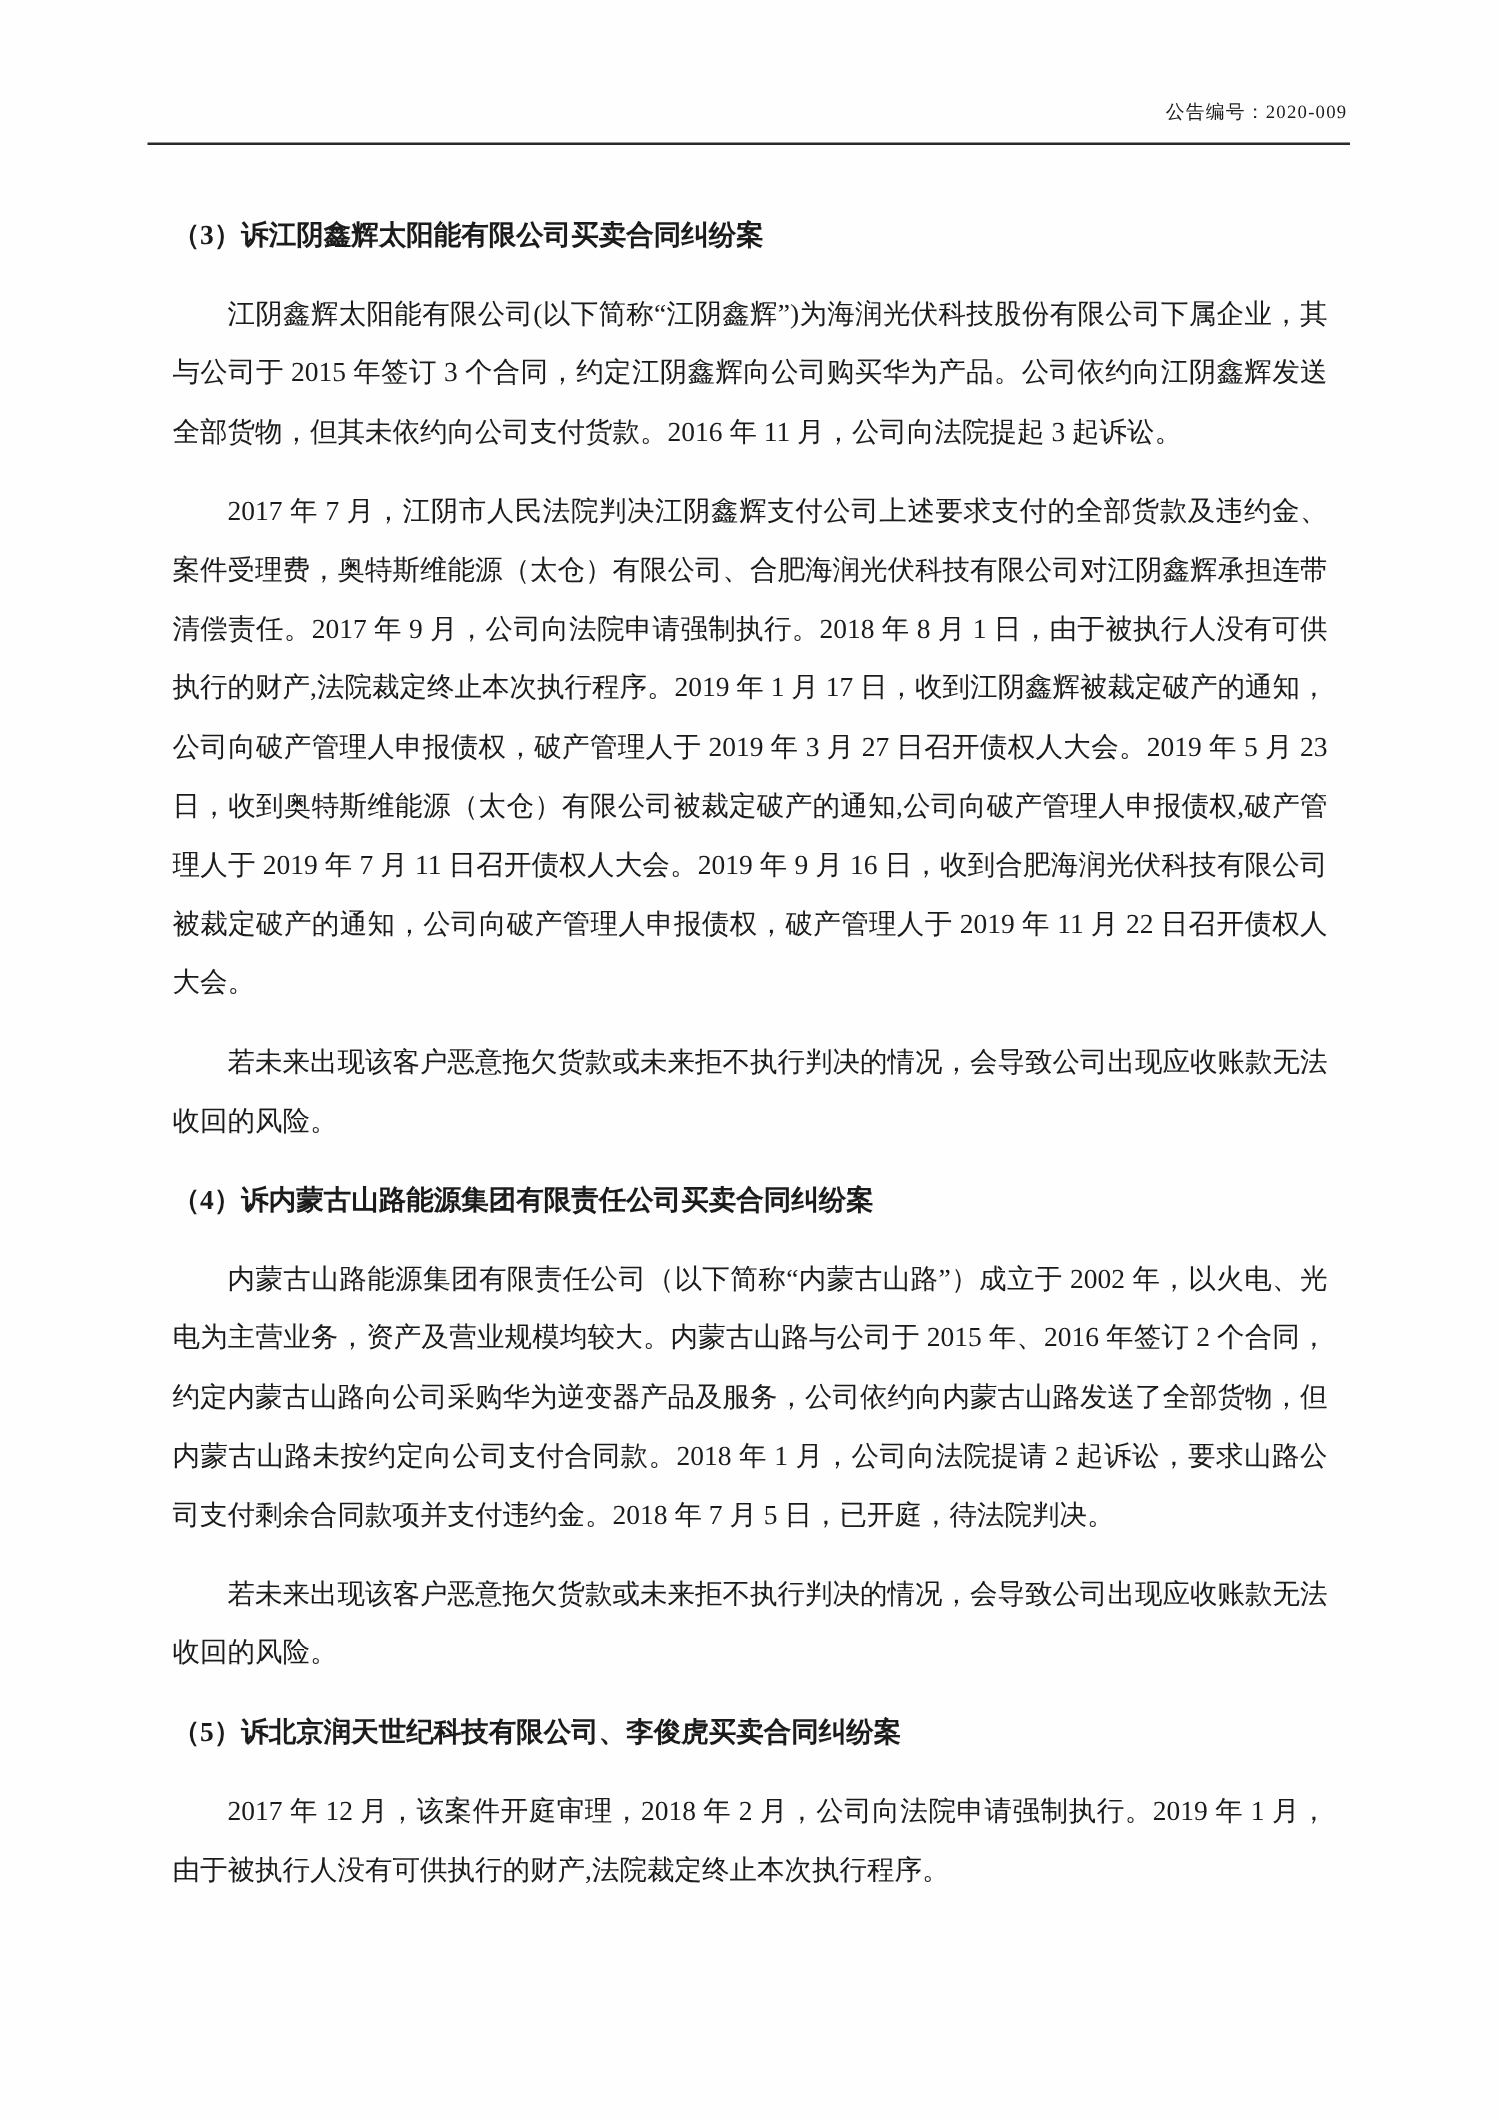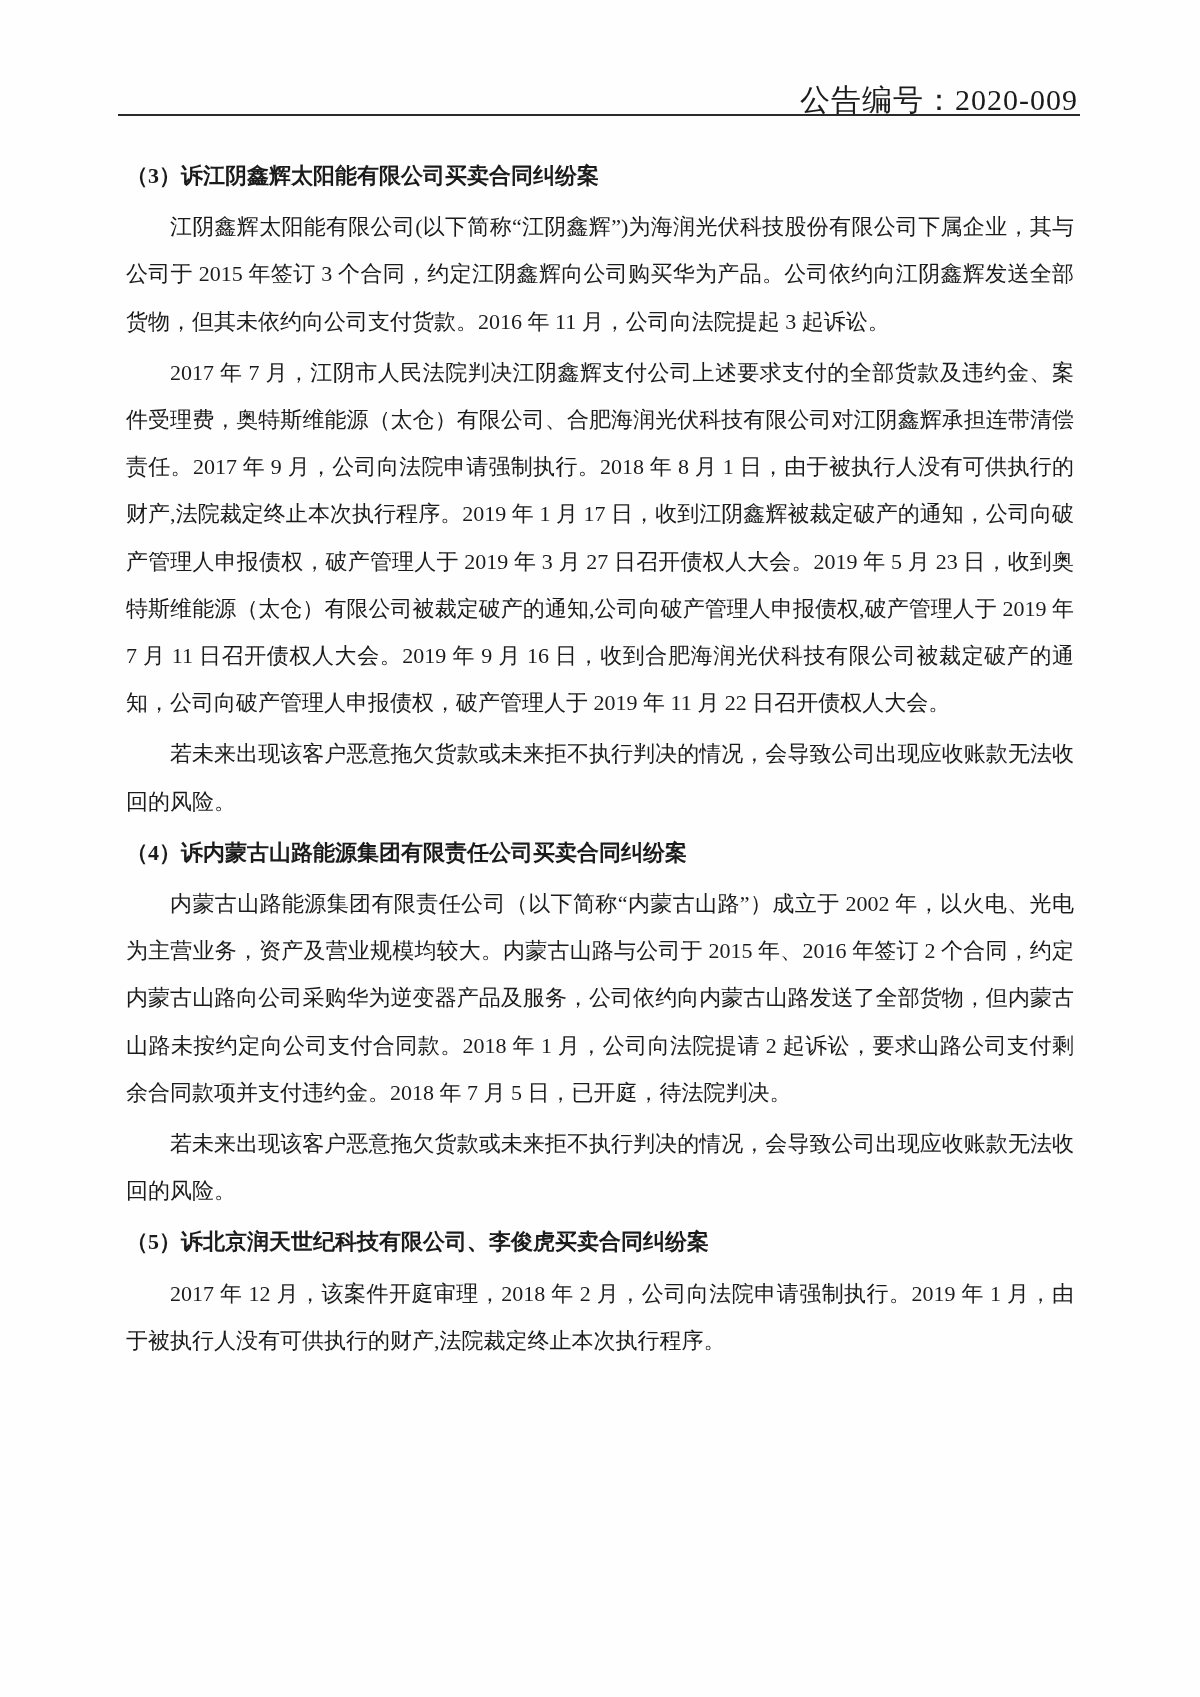--- a/index.html
+++ b/index.html
@@ -13,21 +13,21 @@
     height: 1697px;
     background: #fefefe;
     overflow: hidden;
     font-family: "Liberation Serif", "DejaVu Serif", serif;
     color: #1b1b1b;
   }
   .header-note {
     position: absolute;
     top: 80px;
     right: 122px;
-    font-size: 30px;
+    font-size: 15px;
     letter-spacing: 1px;
     white-space: nowrap;
   }
   .header-rule {
     position: absolute;
     left: 118px;
     top: 114px;
     width: 962px;
     height: 2px;
     background: #2a2a2a;
@@ -36,28 +36,28 @@
     position: absolute;
     left: 122px;
     top: 148px;
     width: 956px;
     font-size: 22px;
     line-height: 47.2px;
     text-align: justify;
     text-justify: inter-ideograph;
   }
   .section-heading {
-    margin: 4px;
+    margin: 16px;
     font-size: 22px;
     font-weight: bold;
     line-height: 47.2px;
     text-align: left;
   }
   .para {
-    margin: 4px;
+    margin: 16px;
     text-indent: 2em;
   }
   .page-number {
     position: absolute;
     top: 1556px;
     left: 0;
     width: 100%;
     text-align: center;
     font-size: 22px;
     line-height: 30px;

